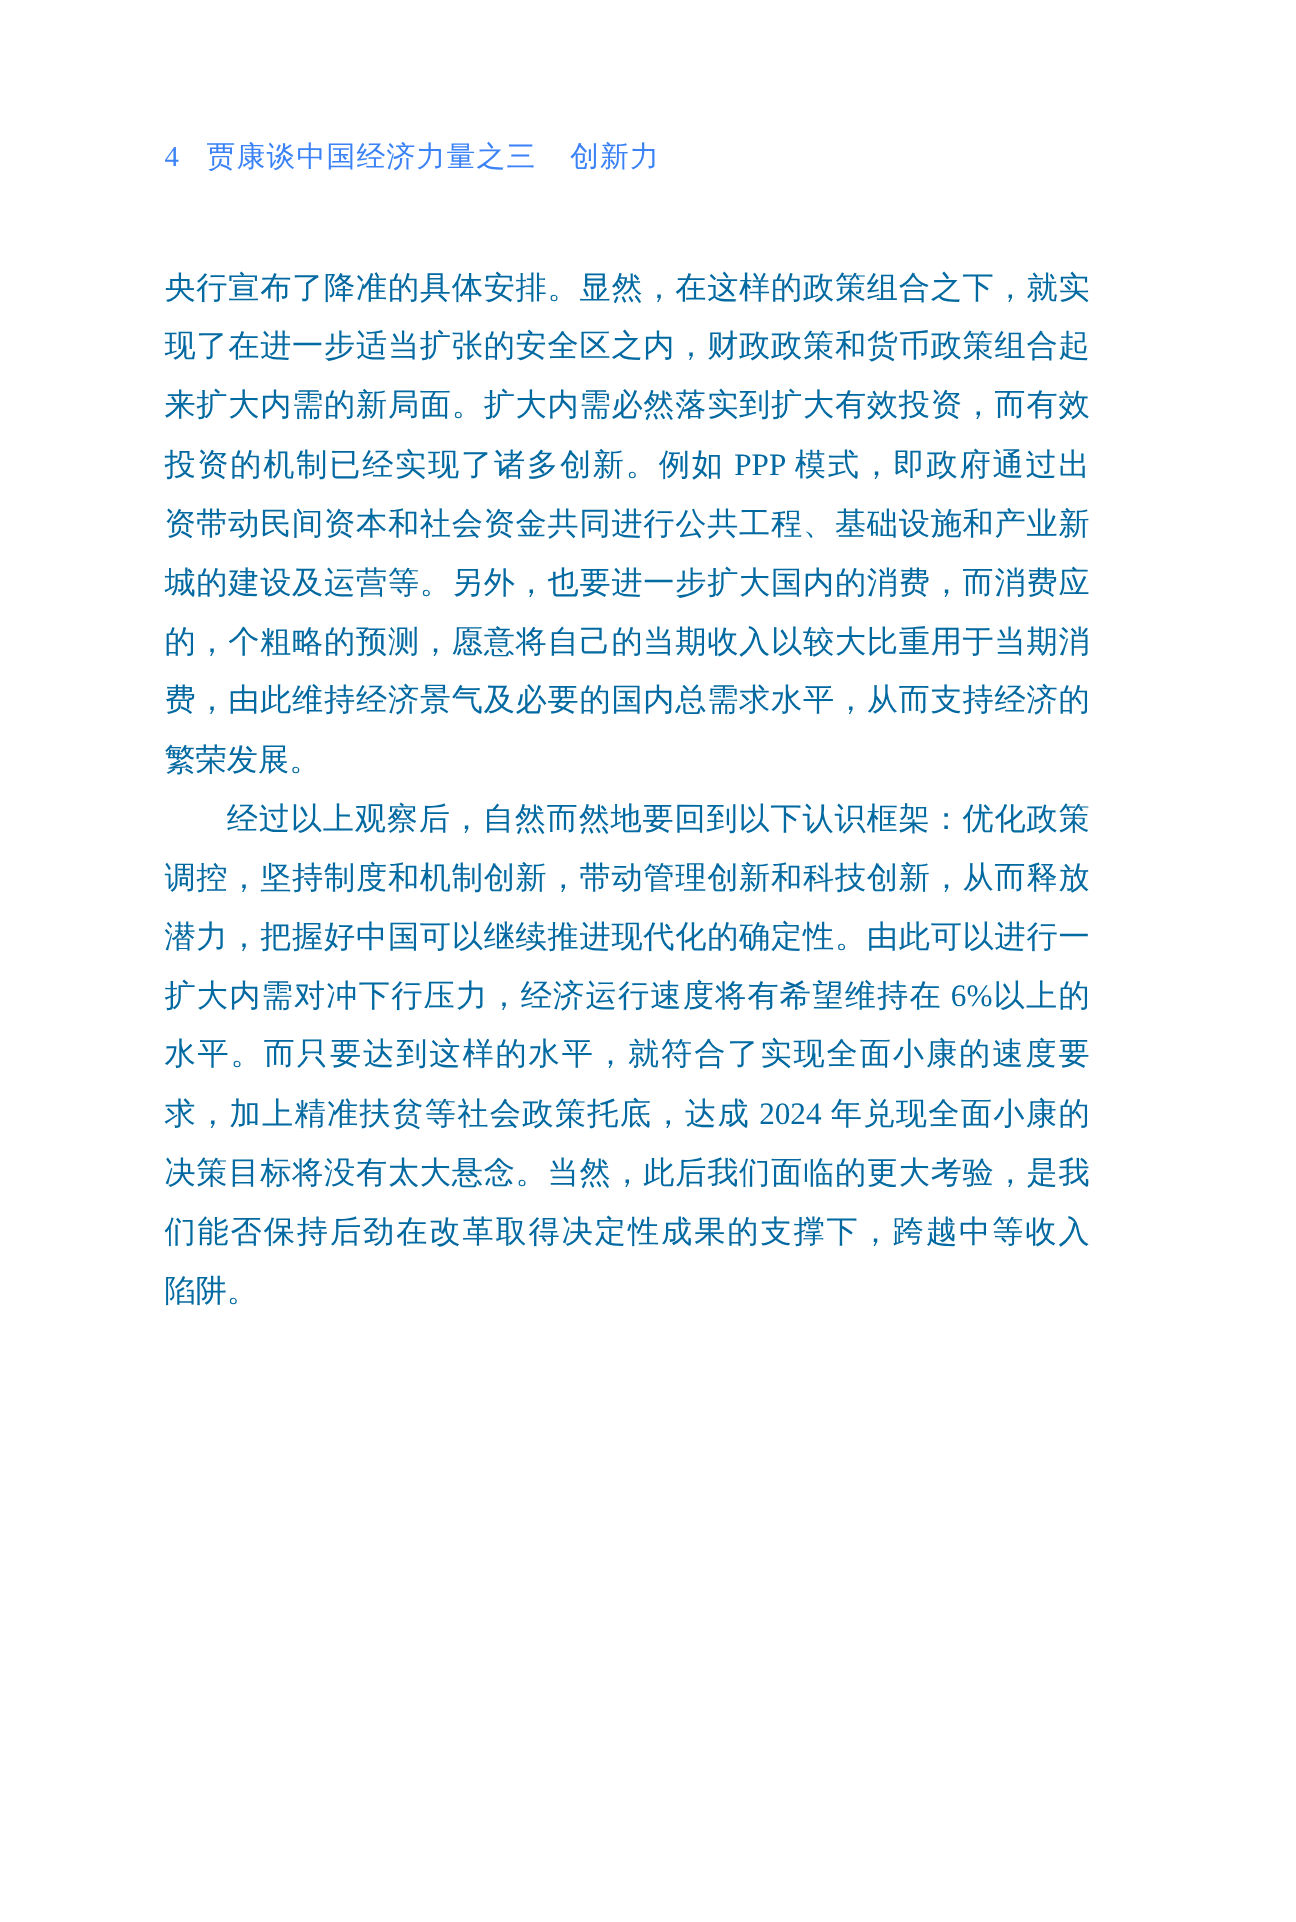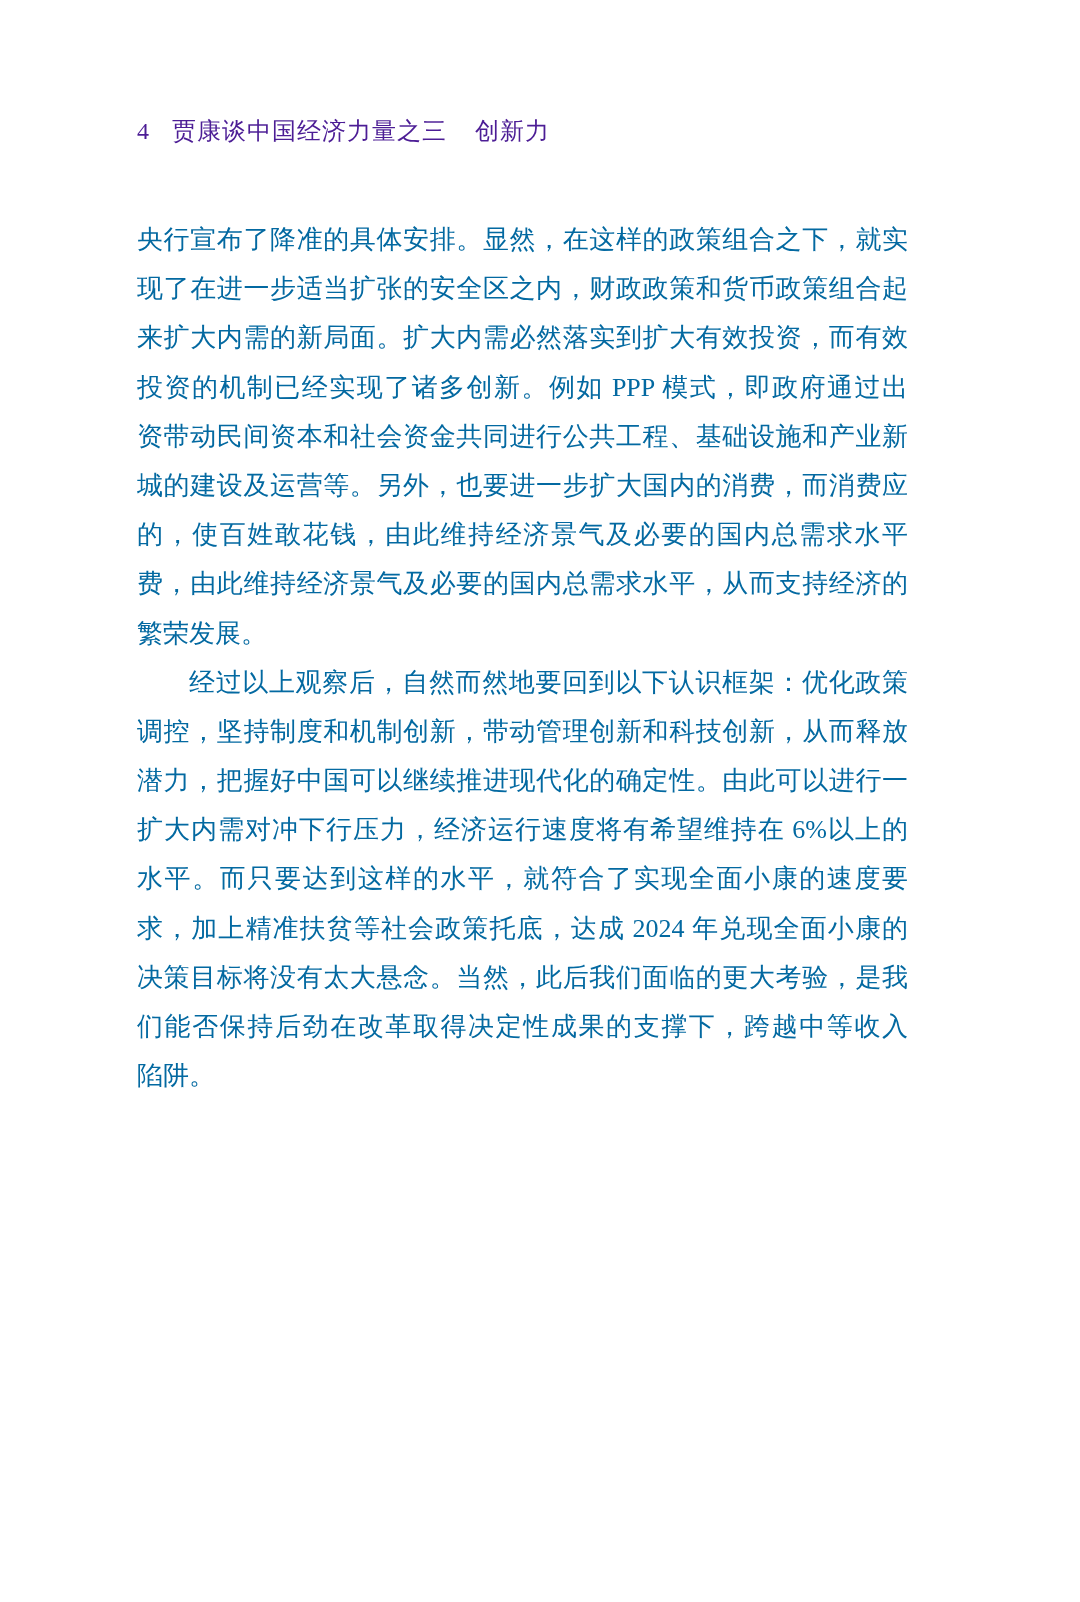--- a/index.html
+++ b/index.html
@@ -18,21 +18,21 @@
   }
   .running-header {
     position: absolute;
     left: 137px;
     top: 116px;
     width: 771px;
     font-size: 24px;
     line-height: 30px;
     letter-spacing: 1px;
     white-space: nowrap;
-    color: #4c1d95;
+    color: #3b82f6;
   }
   .running-header .pagenum {
     display: inline-block;
     margin-right: 22px;
   }
   .running-header .sectiontitle {
     display: inline-block;
     margin-left: 28px;
   }
   .content {
@@ -67,21 +67,21 @@
   </div>
 
   <div class="content">
 
     <div class="line">央行宣布了降准的具体安排。显然，在这样的政策组合之下，就实</div>
     <div class="line">现了在进一步适当扩张的安全区之内，财政政策和货币政策组合起</div>
     <div class="line">来扩大内需的新局面。扩大内需必然落实到扩大有效投资，而有效</div>
     <div class="line">投资的机制已经实现了诸多创新。例如 PPP 模式，即政府通过出</div>
     <div class="line">资带动民间资本和社会资金共同进行公共工程、基础设施和产业新</div>
     <div class="line">城的建设及运营等。另外，也要进一步扩大国内的消费，而消费应</div>
-    <div class="line">的，使百姓敢花钱，由此维持经济景气及必要的国内总需求水平</div>
+    <div class="line">的，个粗略的预测，愿意将自己的当期收入以较大比重用于当期消</div>
     <div class="line">费，由此维持经济景气及必要的国内总需求水平，从而支持经济的</div>
     <div class="line para-end">繁荣发展。</div>
 
     <div class="line para-indent">经过以上观察后，自然而然地要回到以下认识框架：优化政策</div>
     <div class="line">调控，坚持制度和机制创新，带动管理创新和科技创新，从而释放</div>
     <div class="line">潜力，把握好中国可以继续推进现代化的确定性。由此可以进行一</div>
     <div class="line">扩大内需对冲下行压力，经济运行速度将有希望维持在 6%以上的</div>
     <div class="line">水平。而只要达到这样的水平，就符合了实现全面小康的速度要</div>
     <div class="line">求，加上精准扶贫等社会政策托底，达成 2024 年兑现全面小康的</div>
     <div class="line">决策目标将没有太大悬念。当然，此后我们面临的更大考验，是我</div>

